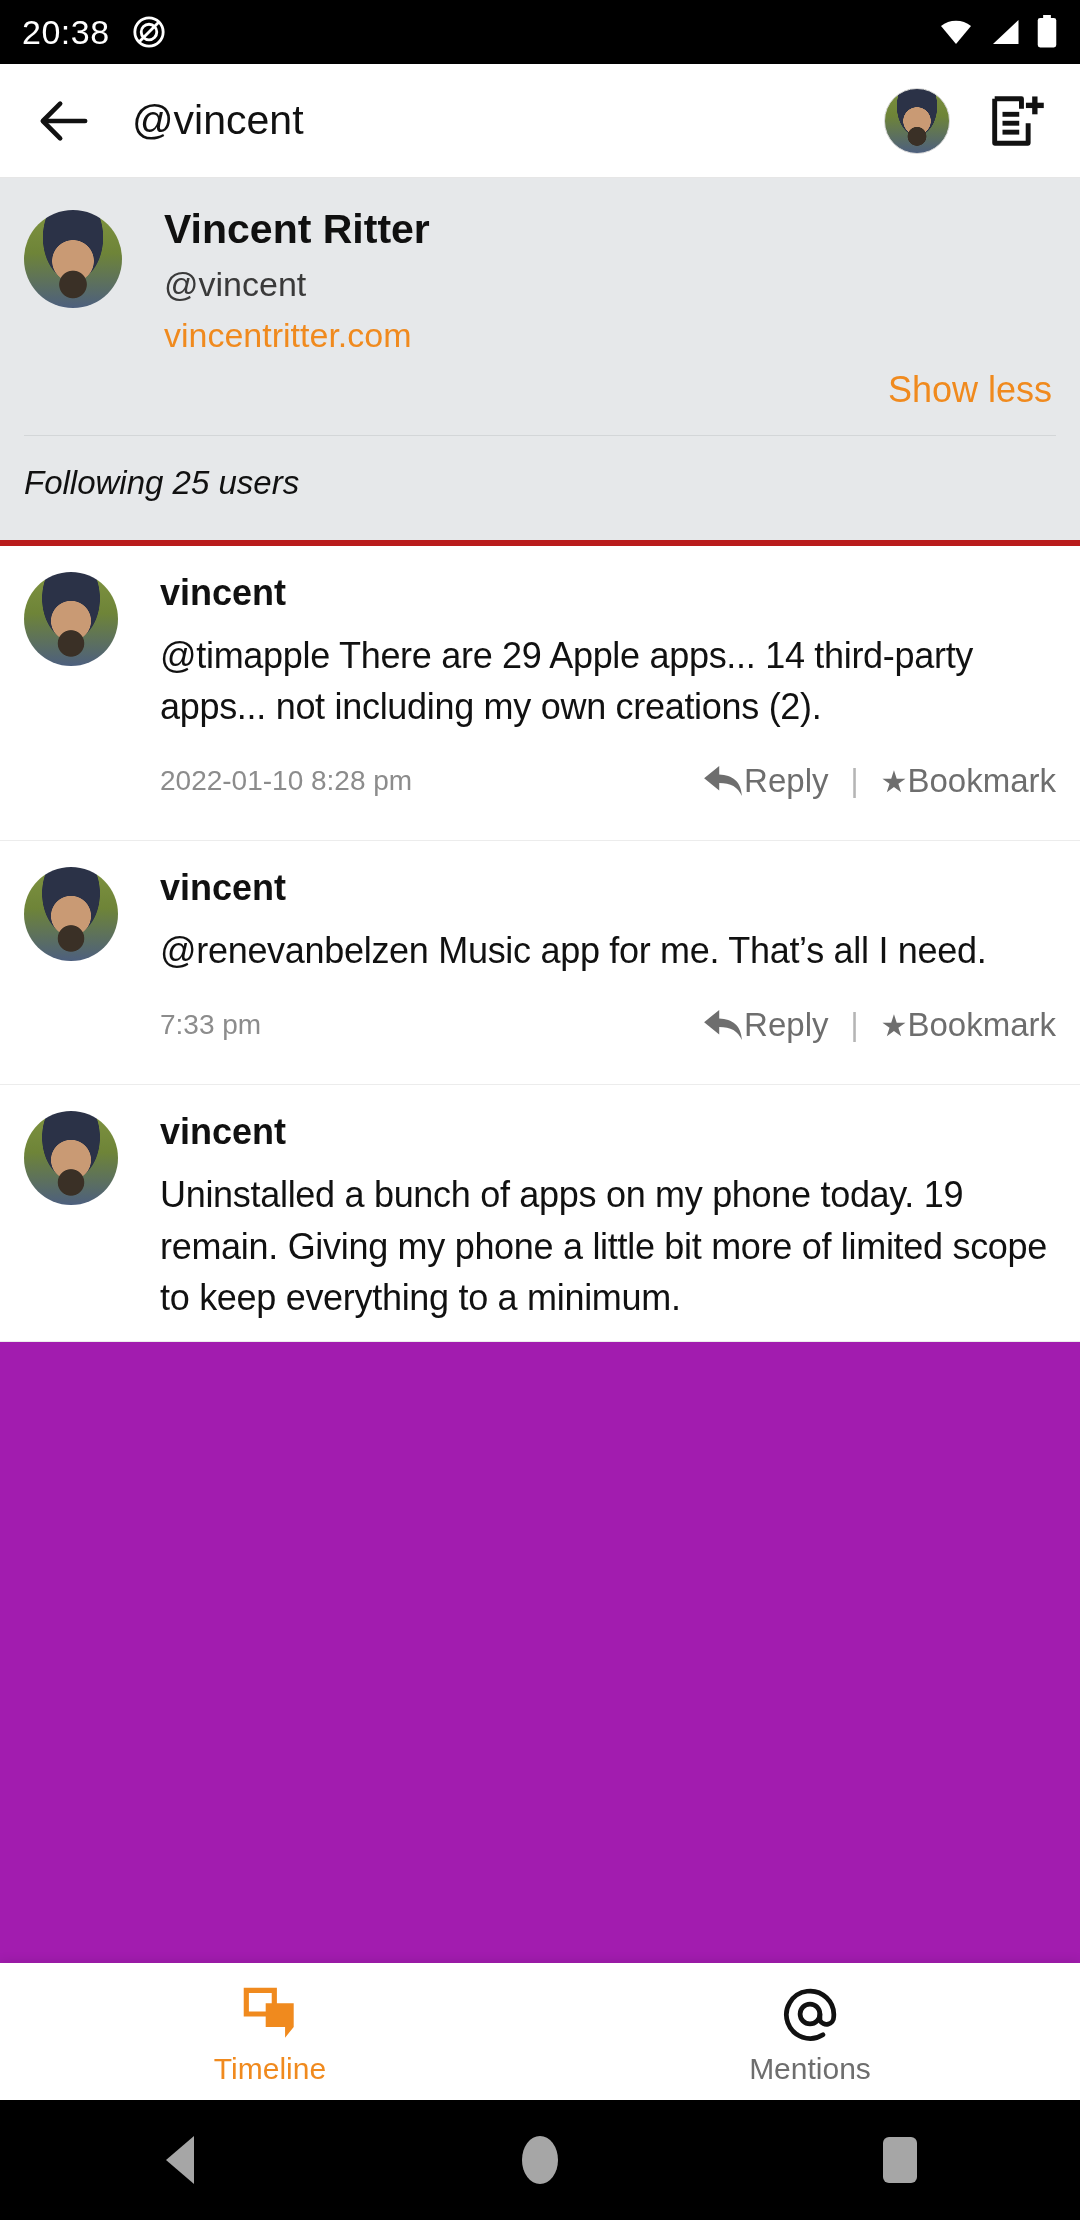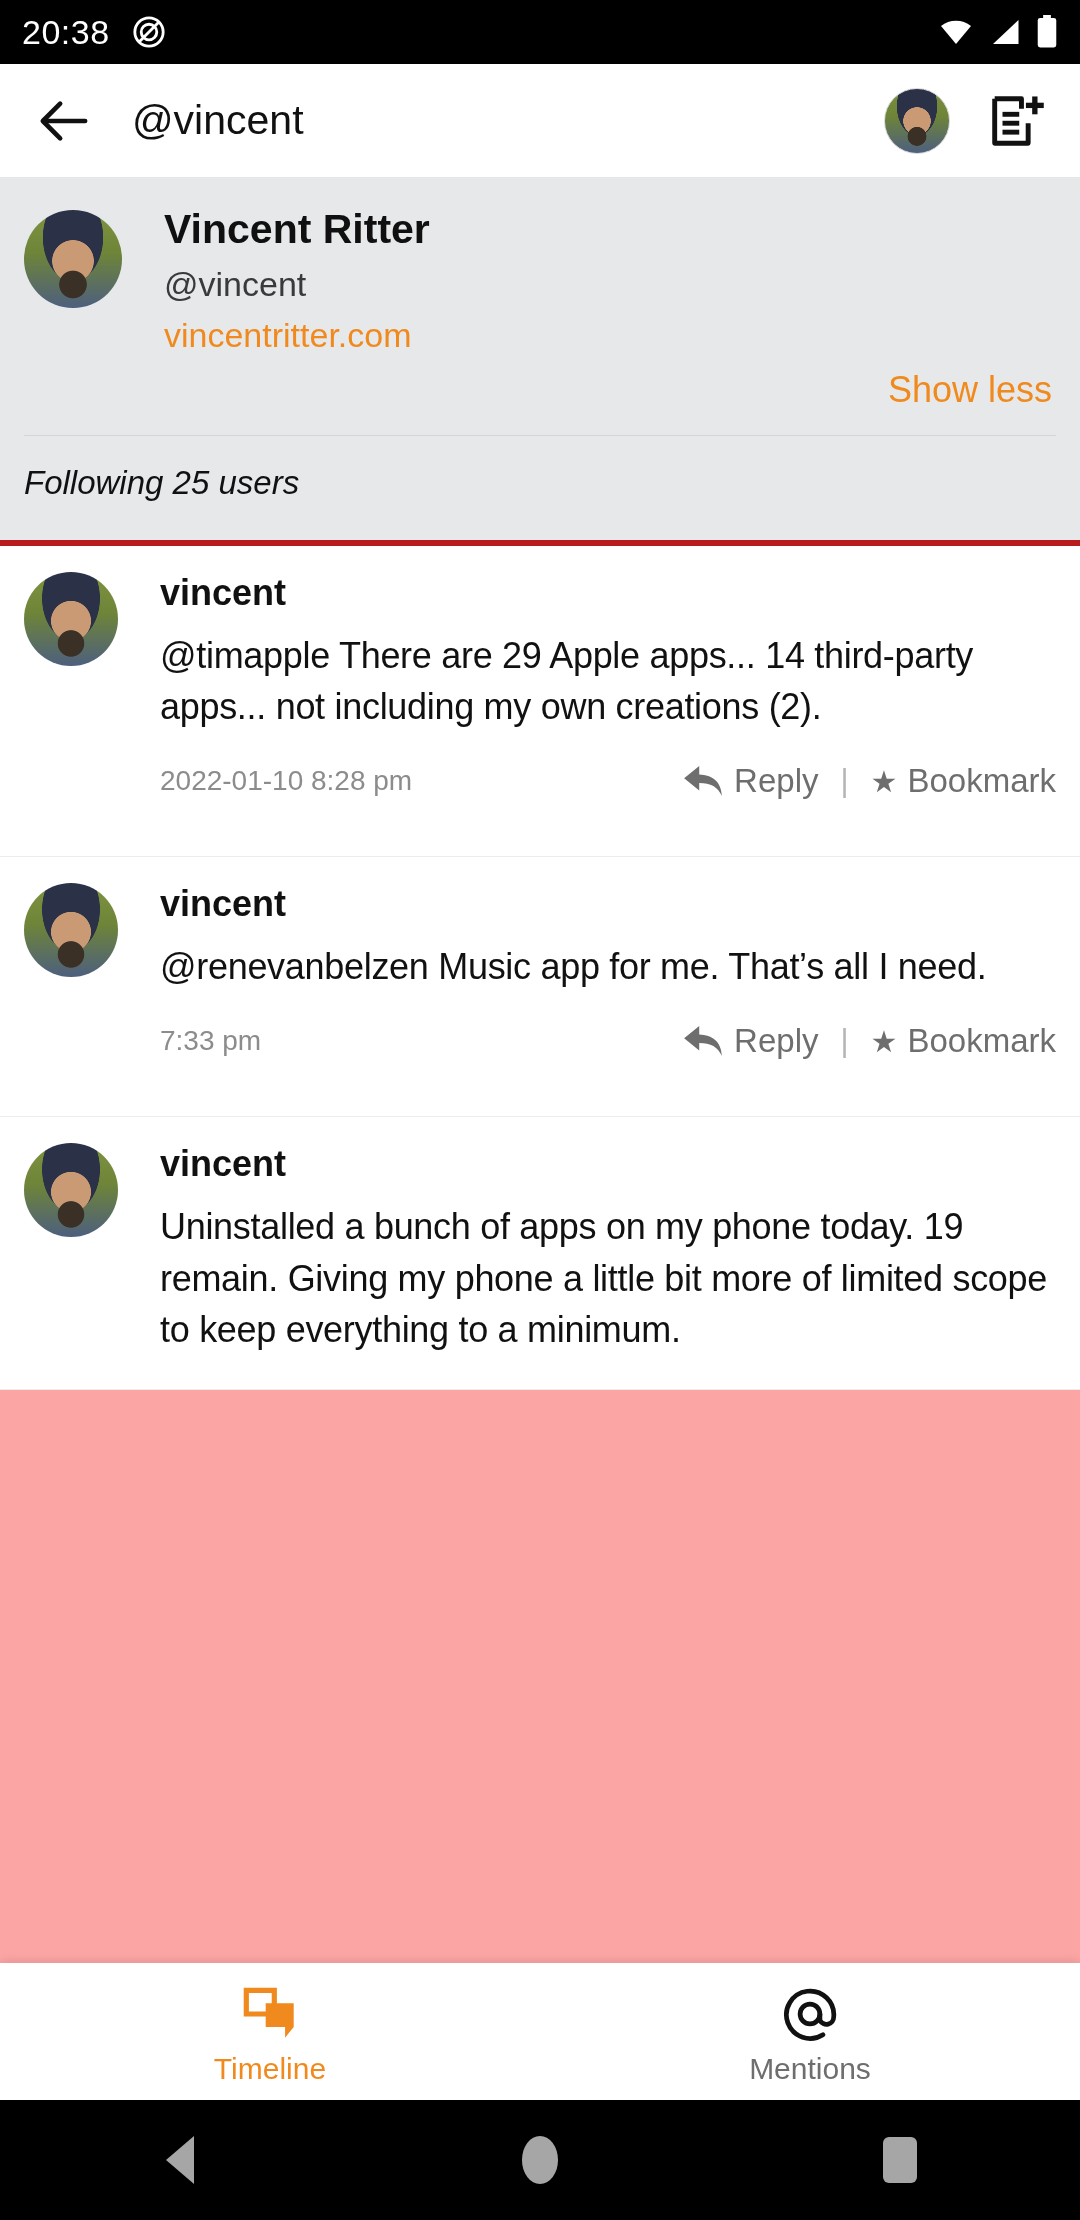--- a/index.html
+++ b/index.html
@@ -2,21 +2,21 @@
 <html><head>
 <meta charset="utf-8">
 <style>
   * { margin:0; padding:0; box-sizing:border-box; }
   html,body{
     width:1080px; height:2220px;
     background:#ffffff;
     font-family:"Liberation Sans", sans-serif;
     overflow:hidden;
   }
-  #screen{ position:relative; width:1080px; height:2220px; background:#fca5a5; }
+  #screen{ position:relative; width:1080px; height:2220px; background:#a21caf; }
 
   
   .statusbar{
     height:64px; background:#000; color:#fff;
     display:flex; align-items:center; padding:0 22px;
   }
   .sb-time{ font-size:34px; letter-spacing:.5px; }
   .sb-noti{ margin-left:22px; display:flex; align-items:center; }
   .sb-right{ margin-left:auto; display:flex; align-items:center; gap:14px; }
 
@@ -73,21 +73,21 @@
     padding:14px 4px 24px 0;
   }
   .p-rule{ height:1px; background:#d3d6d8; }
   .p-following{
     font-size:33px; font-style:italic; font-weight:normal; color:#111;
     padding:28px 0 38px 0;
   }
 
   
   .post{
-    display:flex; padding:26px 24px 16px 24px;
+    display:flex; padding:26px 24px 0 24px;
     border-bottom:1px solid #ececec; background:#fff;
   }
   .post-av{
     width:94px;height:94px;border-radius:50%; flex:none;
     background:
       radial-gradient(circle at 50% 76%, #3a3026 0 15%, transparent 16%),
       radial-gradient(circle at 50% 52%, #c99a74 0 29%, transparent 30%),
       radial-gradient(ellipse at 50% 28%, #2b3247 0 43%, transparent 44%),
       linear-gradient(180deg,#7f9340 0%,#6e8438 44%,#4d5f7e 100%);
   }
@@ -96,21 +96,21 @@
   .post-text{
     font-size:36px; color:#111; line-height:1.42; margin-top:16px;
     letter-spacing:-.3px;
   }
   .mention{ }
   .post-foot{
     display:flex; align-items:center; margin-top:30px; padding-bottom:22px;
   }
   .post-time{ font-size:28px; color:#8c8c8c; }
   .post-acts{ margin-left:auto; display:flex; align-items:center; gap:18px; }
-  .act{ display:flex; align-items:center; gap:10px; color:#6e6e6e; font-size:33px; }
+  .act{ display:flex; align-items:center; gap:0; color:#6e6e6e; font-size:33px; }
   .act-sep{ color:#b5b5b5; font-size:31px; padding:0 4px; }
   .star{ font-size:30px; color:#6e6e6e; }
 
   
   .tabbar{
     position:absolute; left:0; bottom:112px; width:1080px; height:145px;
     background:#fff; display:flex; align-items:center;
     box-shadow:0 -2px 10px rgba(0,0,0,.10);
   }
   .tab{ flex:1; display:flex; flex-direction:column; align-items:center; gap:10px; }

